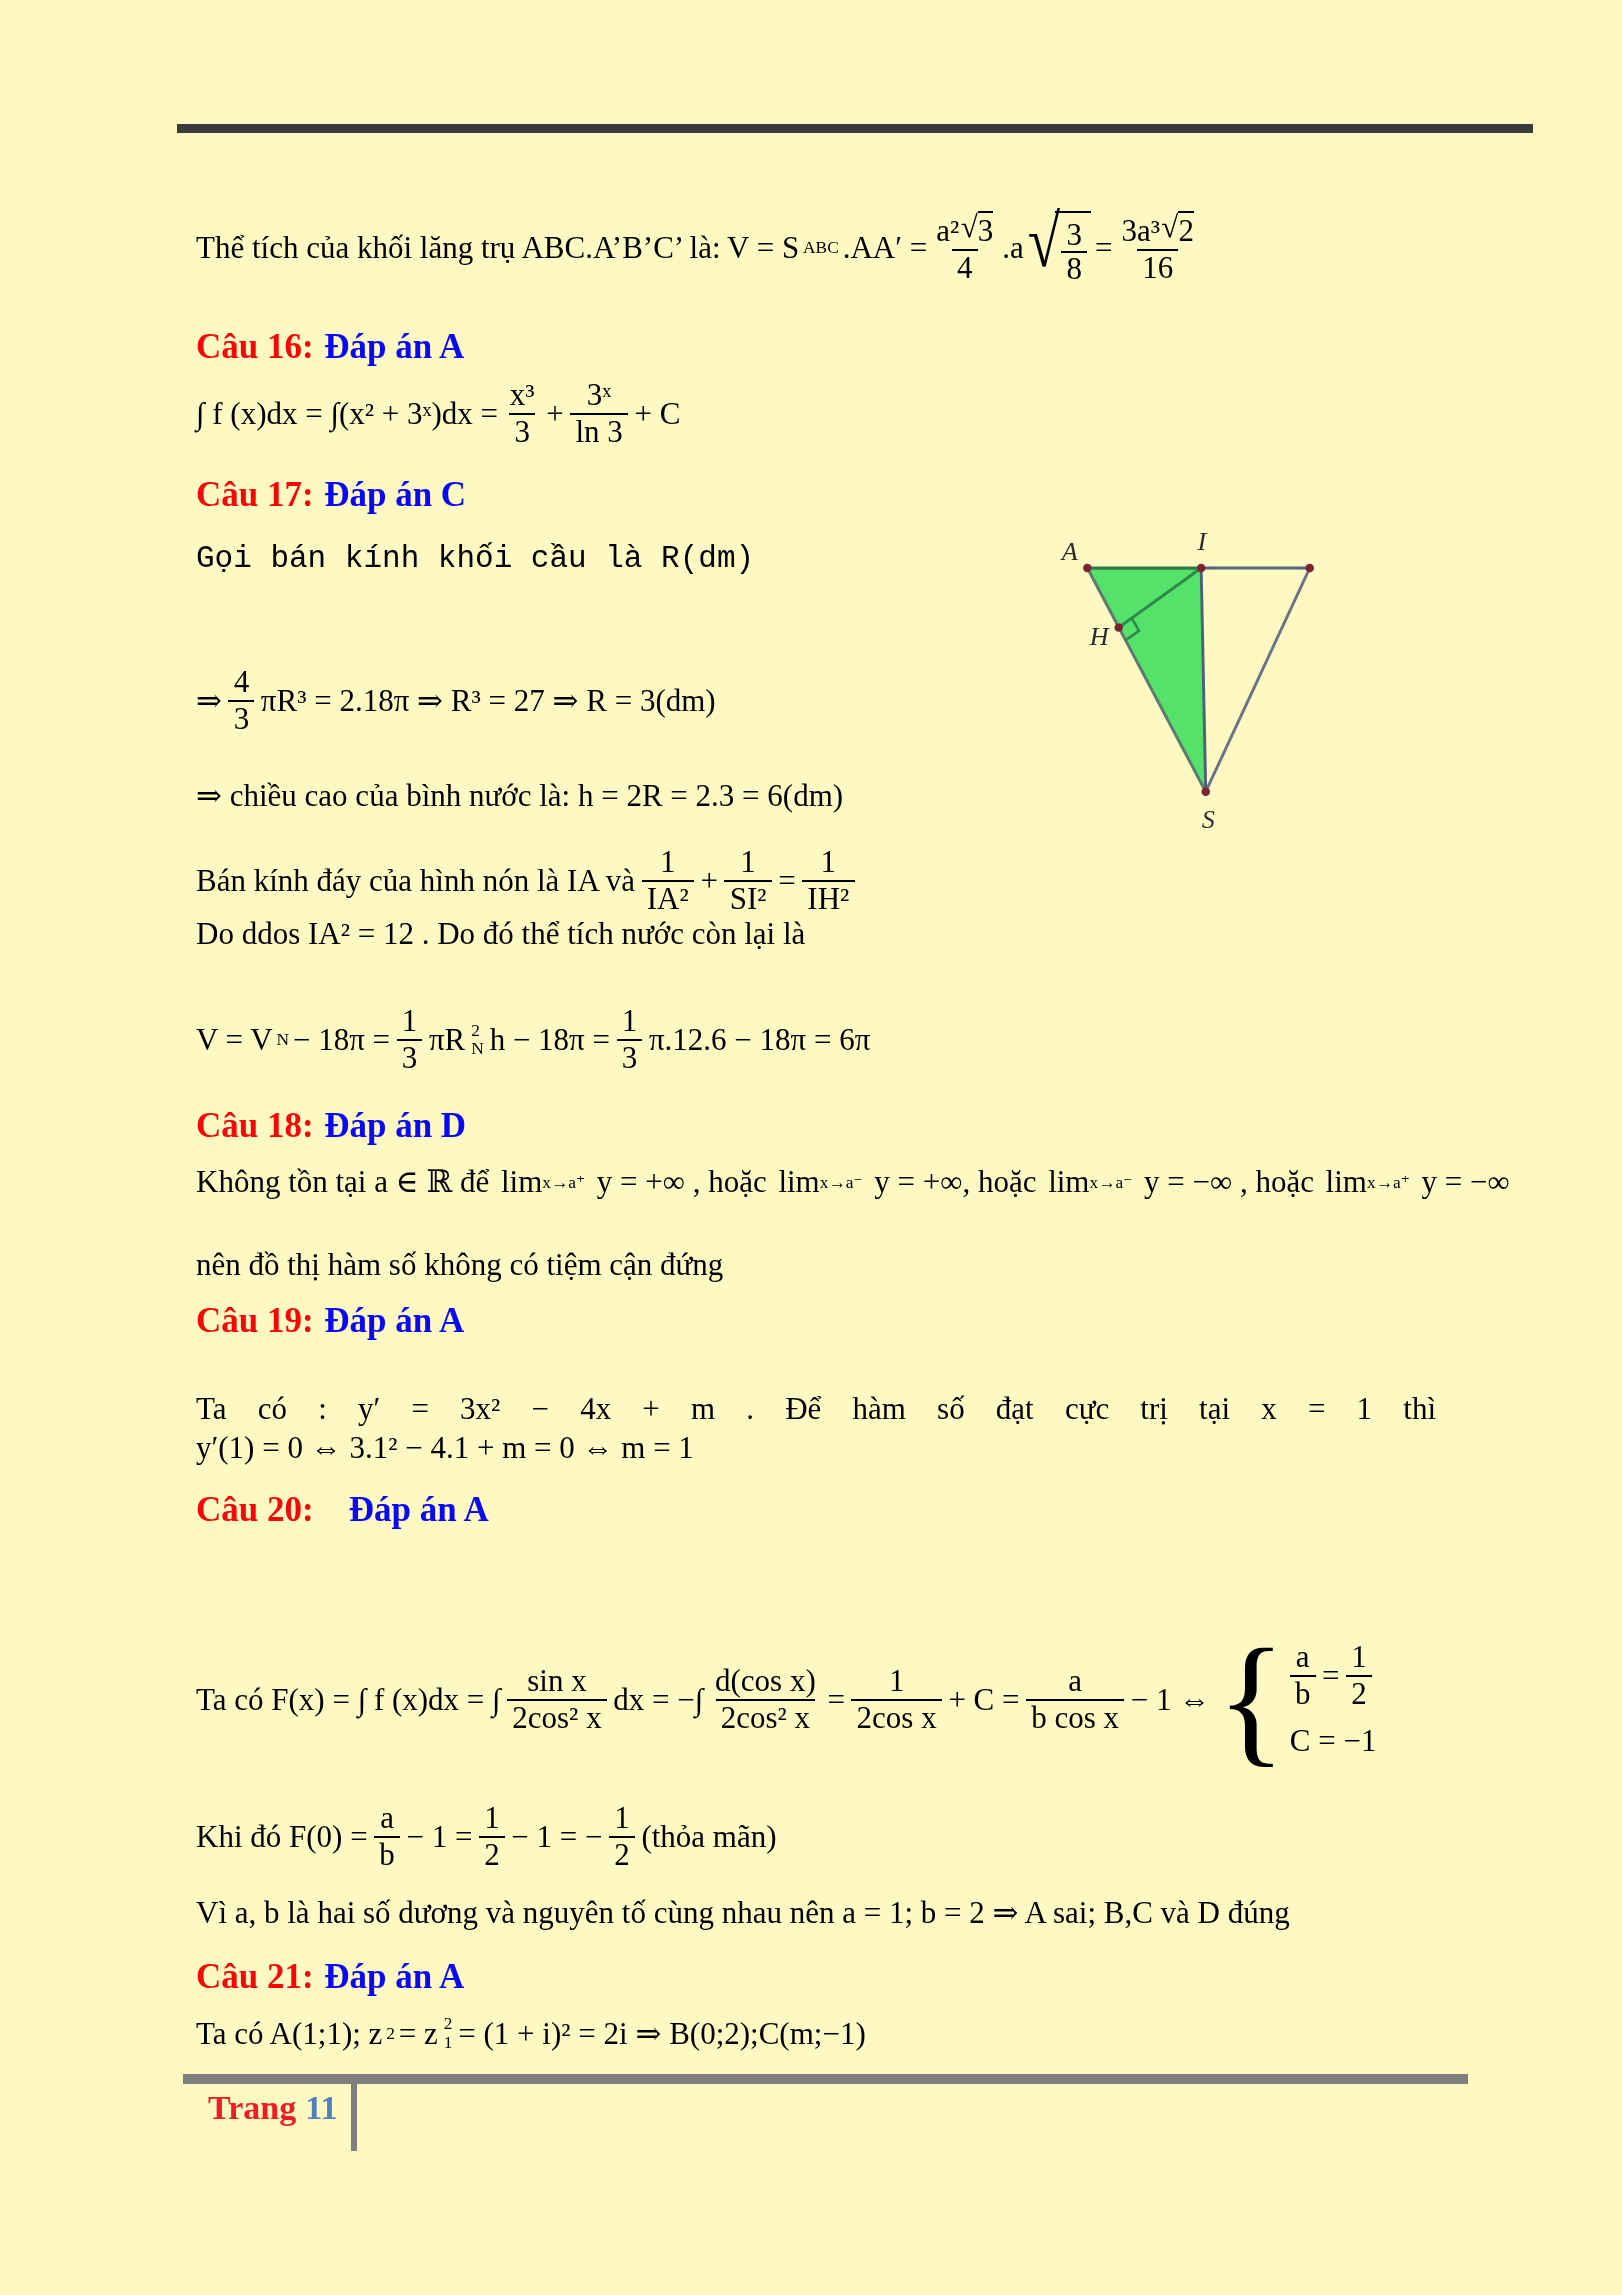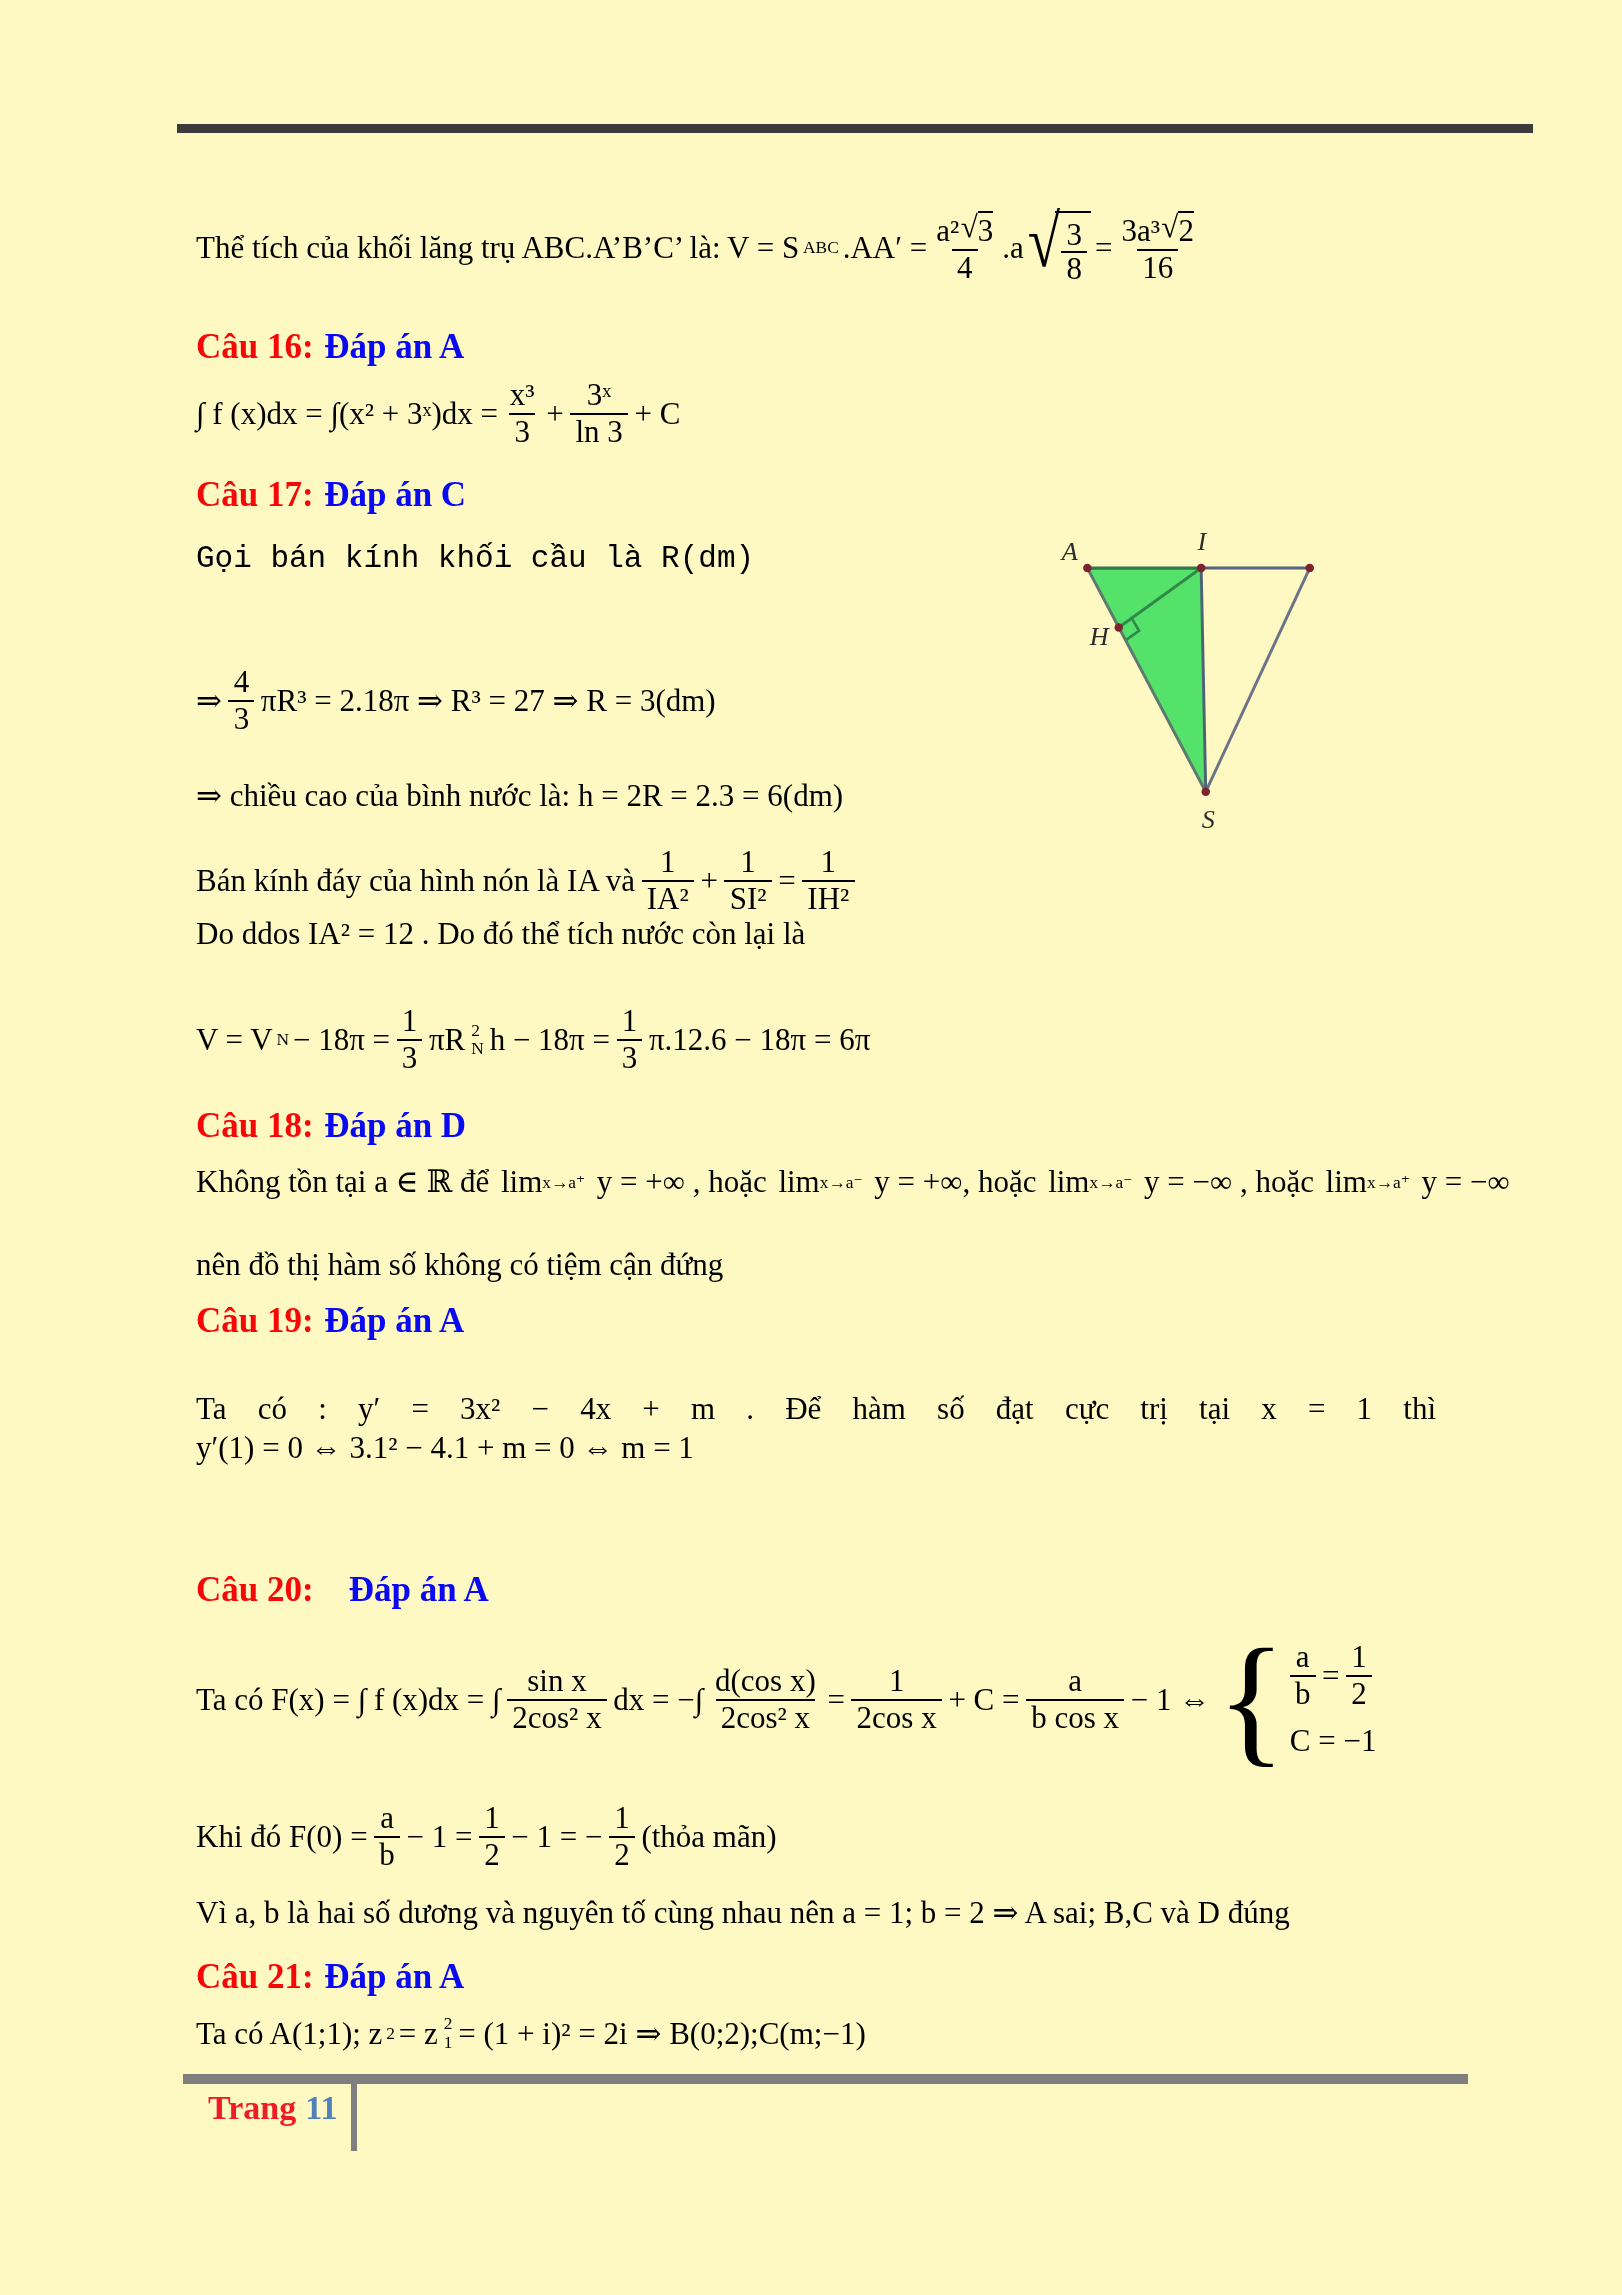--- a/index.html
+++ b/index.html
@@ -214,21 +214,21 @@
 
   <div class="ln qh" style="top:1301px;">
     <span class="red">Câu 19:</span>
     <span class="blue">Đáp án A</span>
   </div>
   <div class="ln jl" style="top:1362px;margin-top:29px;">Ta có : y′&nbsp;=&nbsp;3x²&nbsp;−&nbsp;4x&nbsp;+&nbsp;m . Để hàm số đạt cực trị tại x&nbsp;=&nbsp;1 thì</div>
   <div class="ln" style="top:1430px;">
     <span>y′(1) = 0 ⇔ 3.1² − 4.1 + m = 0 ⇔ m = 1</span>
   </div>
 
-  <div class="ln qh" style="top:1570px;gap:35px;">
+  <div class="ln qh" style="top:1490px;gap:35px;">
     <span class="red">Câu 20:</span>
     <span class="blue">Đáp án A</span>
   </div>
   <div class="ln mx" style="top:1635px;">
     <span>Ta có F(x) = ∫ f (x)dx = ∫</span>
     <span class="frac">
         <span class="num">sin x</span>
         <span class="den">2cos² x</span>
       </span>
     <span>dx = −∫</span>

